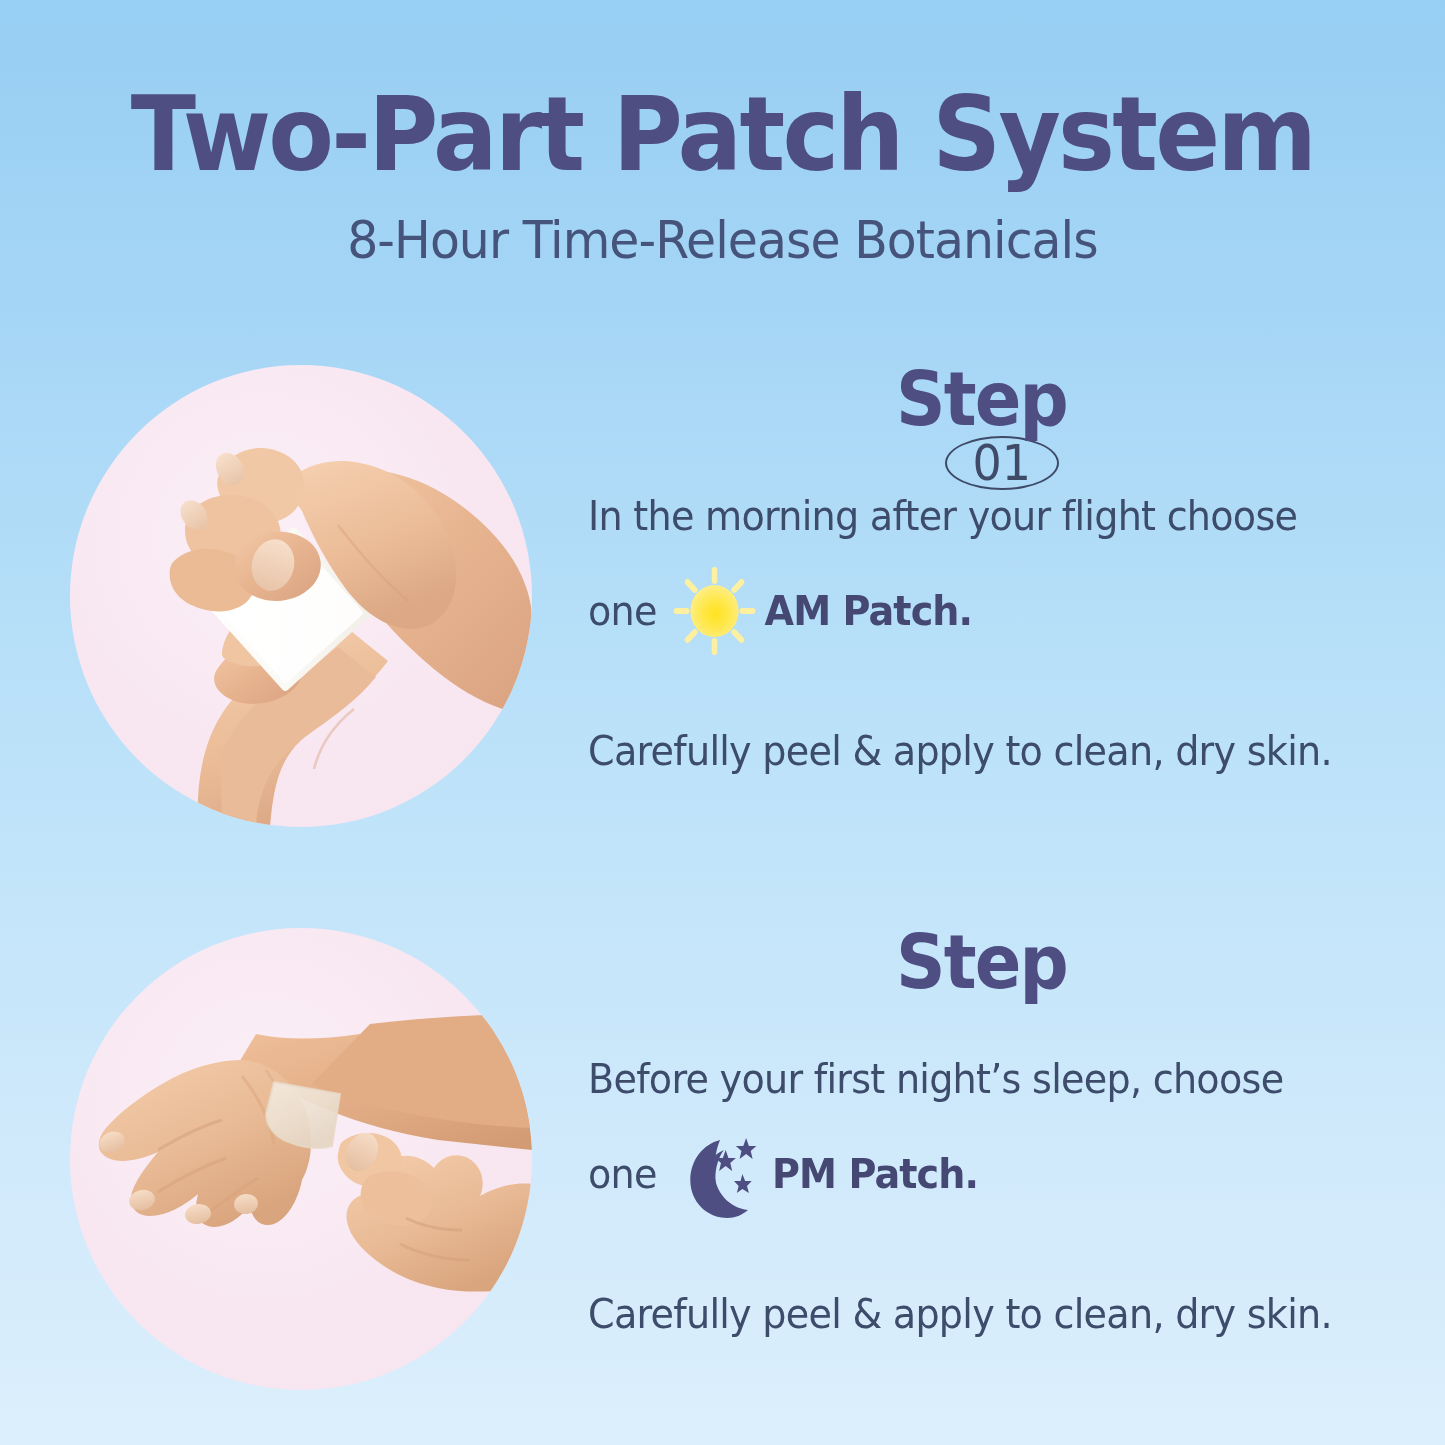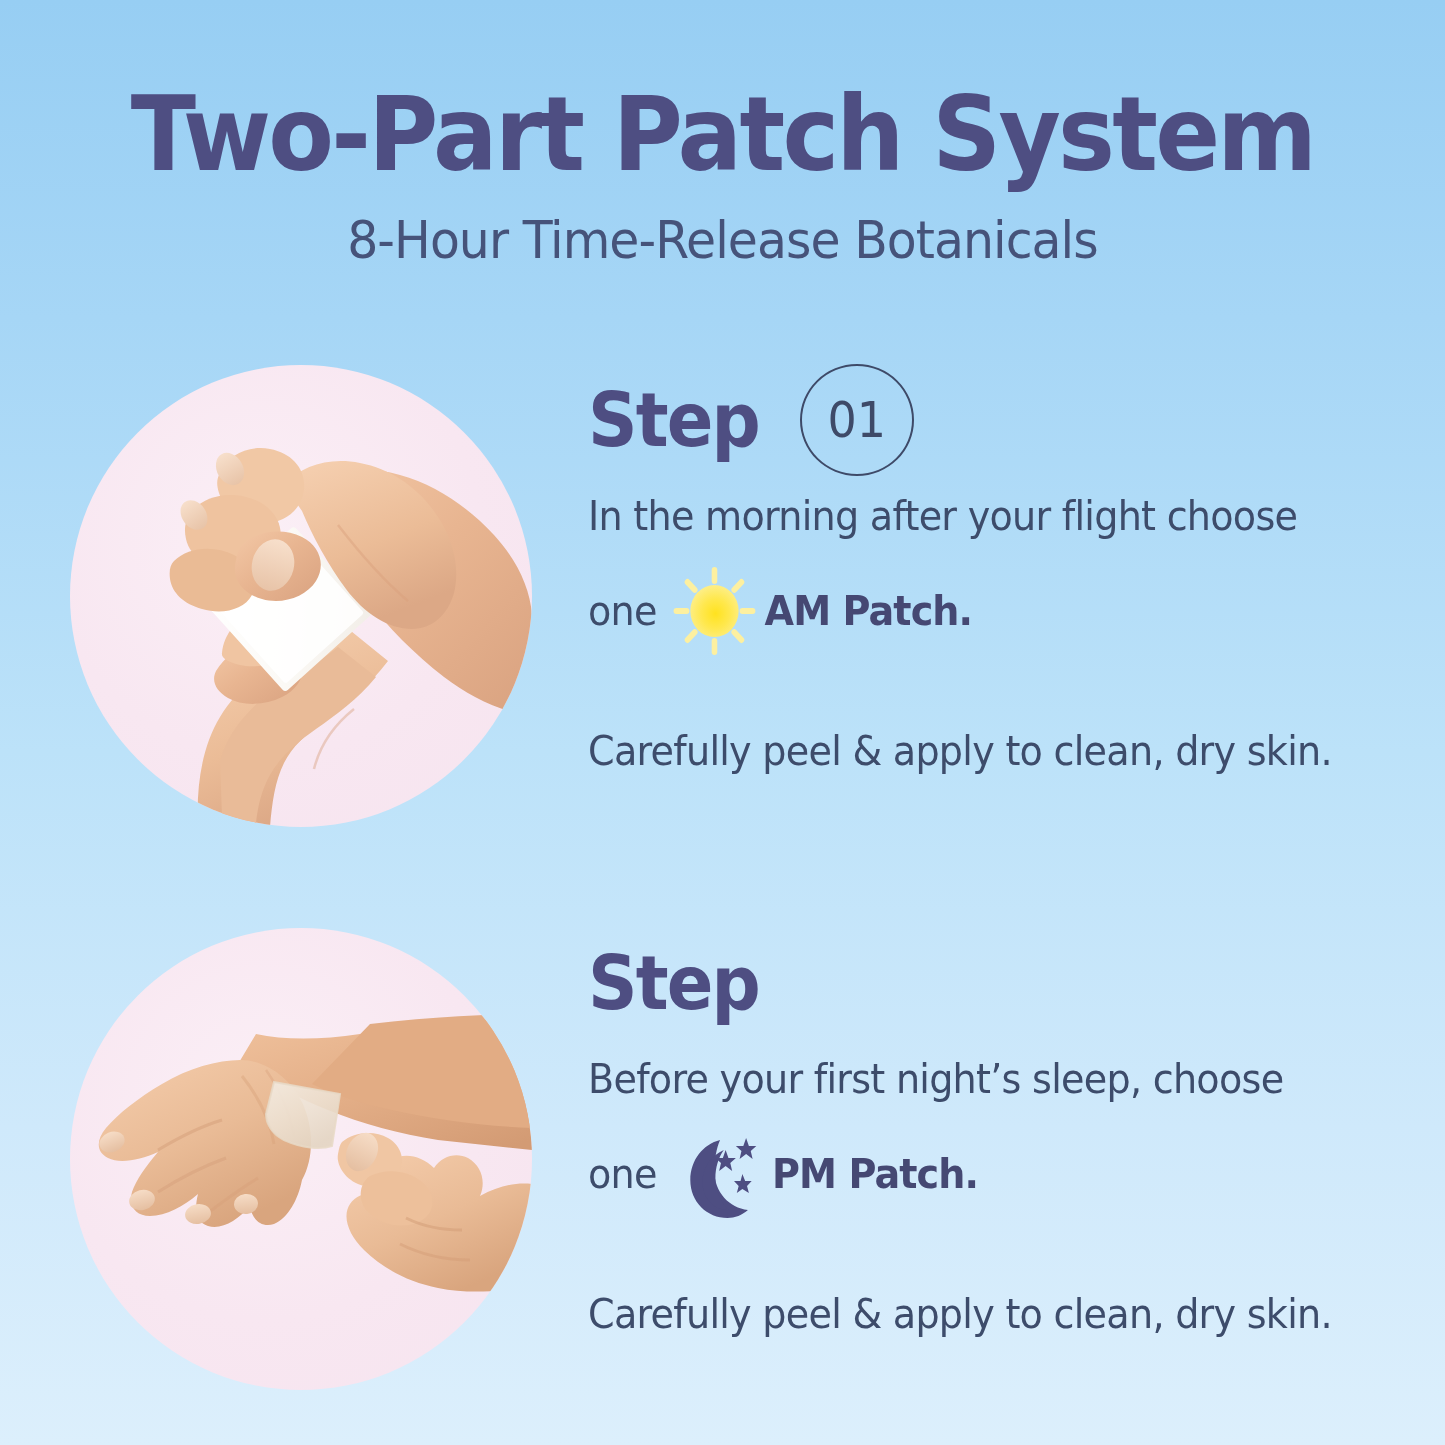--- a/index.html
+++ b/index.html
@@ -77,20 +77,21 @@
   .step-text {
     position: absolute;
     left: 588px;
     top: 0;
     width: 800px;
   }
   .step-head {
     display: flex;
     align-items: center;
     height: 116px;
+    flex-direction: column;
   }
   .step-word {
     font-family: "DejaVu Sans", sans-serif;
     font-size: 74px;
     font-weight: bold;
     color: #4E4E82;
     letter-spacing: -2px;
     transform: scaleX(0.93);
     transform-origin: left center;
     line-height: 1;

